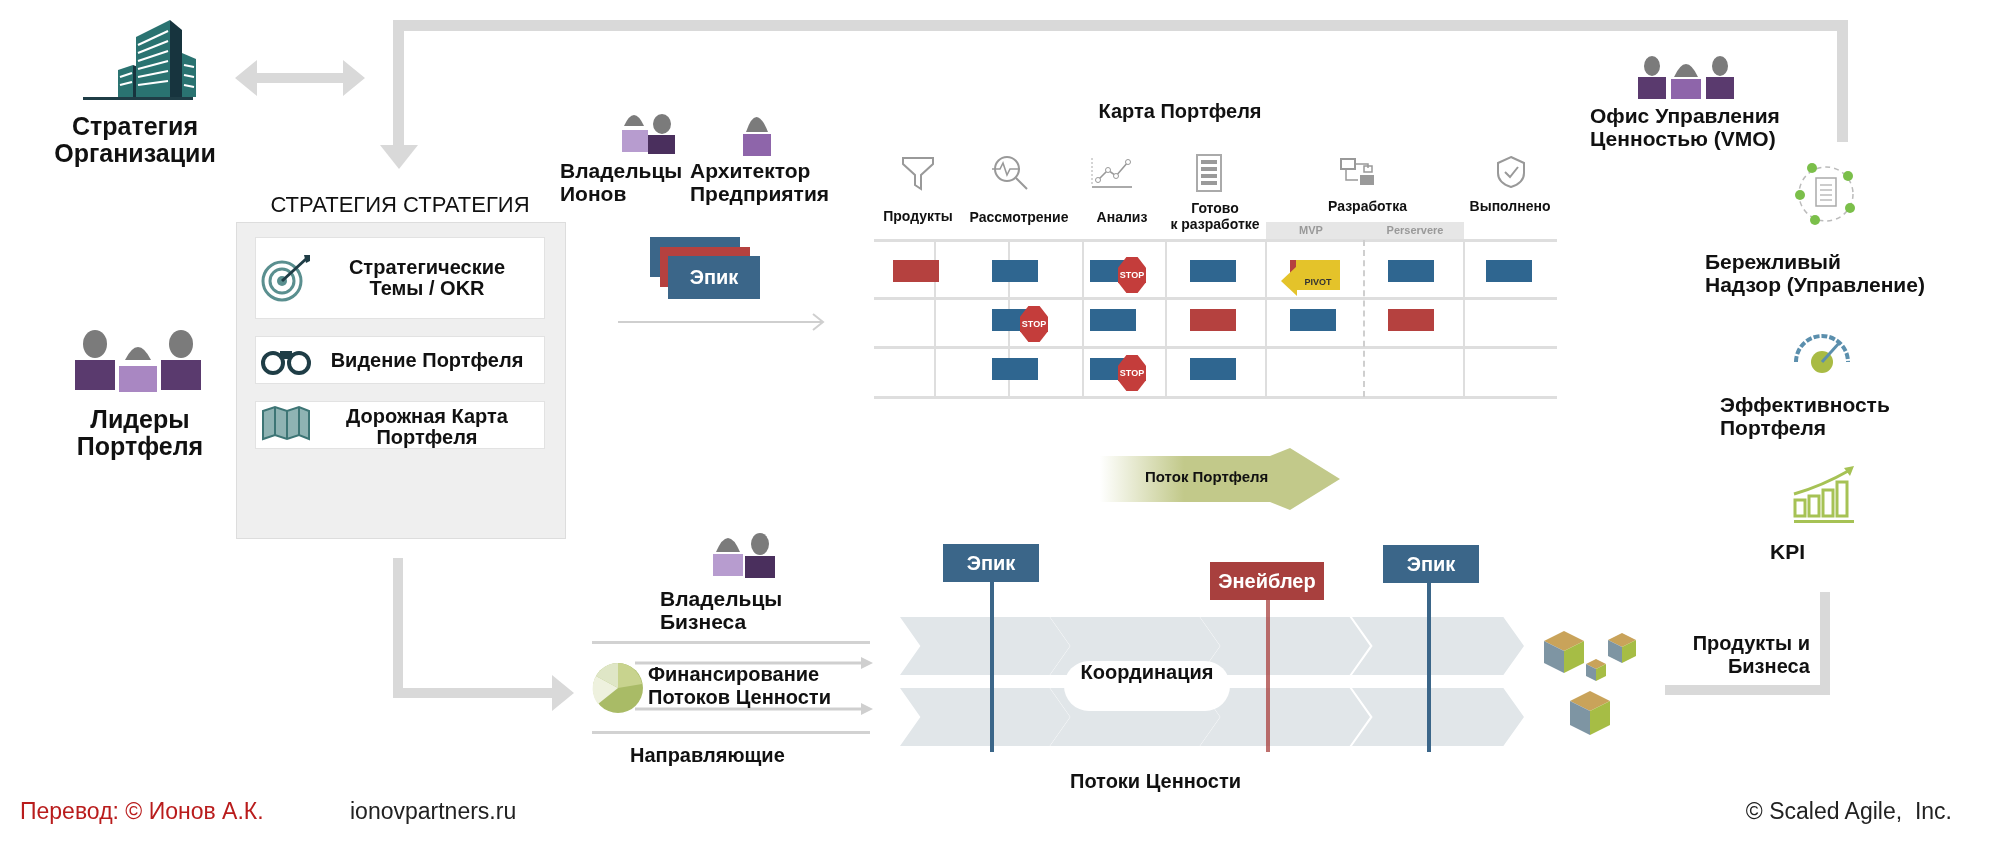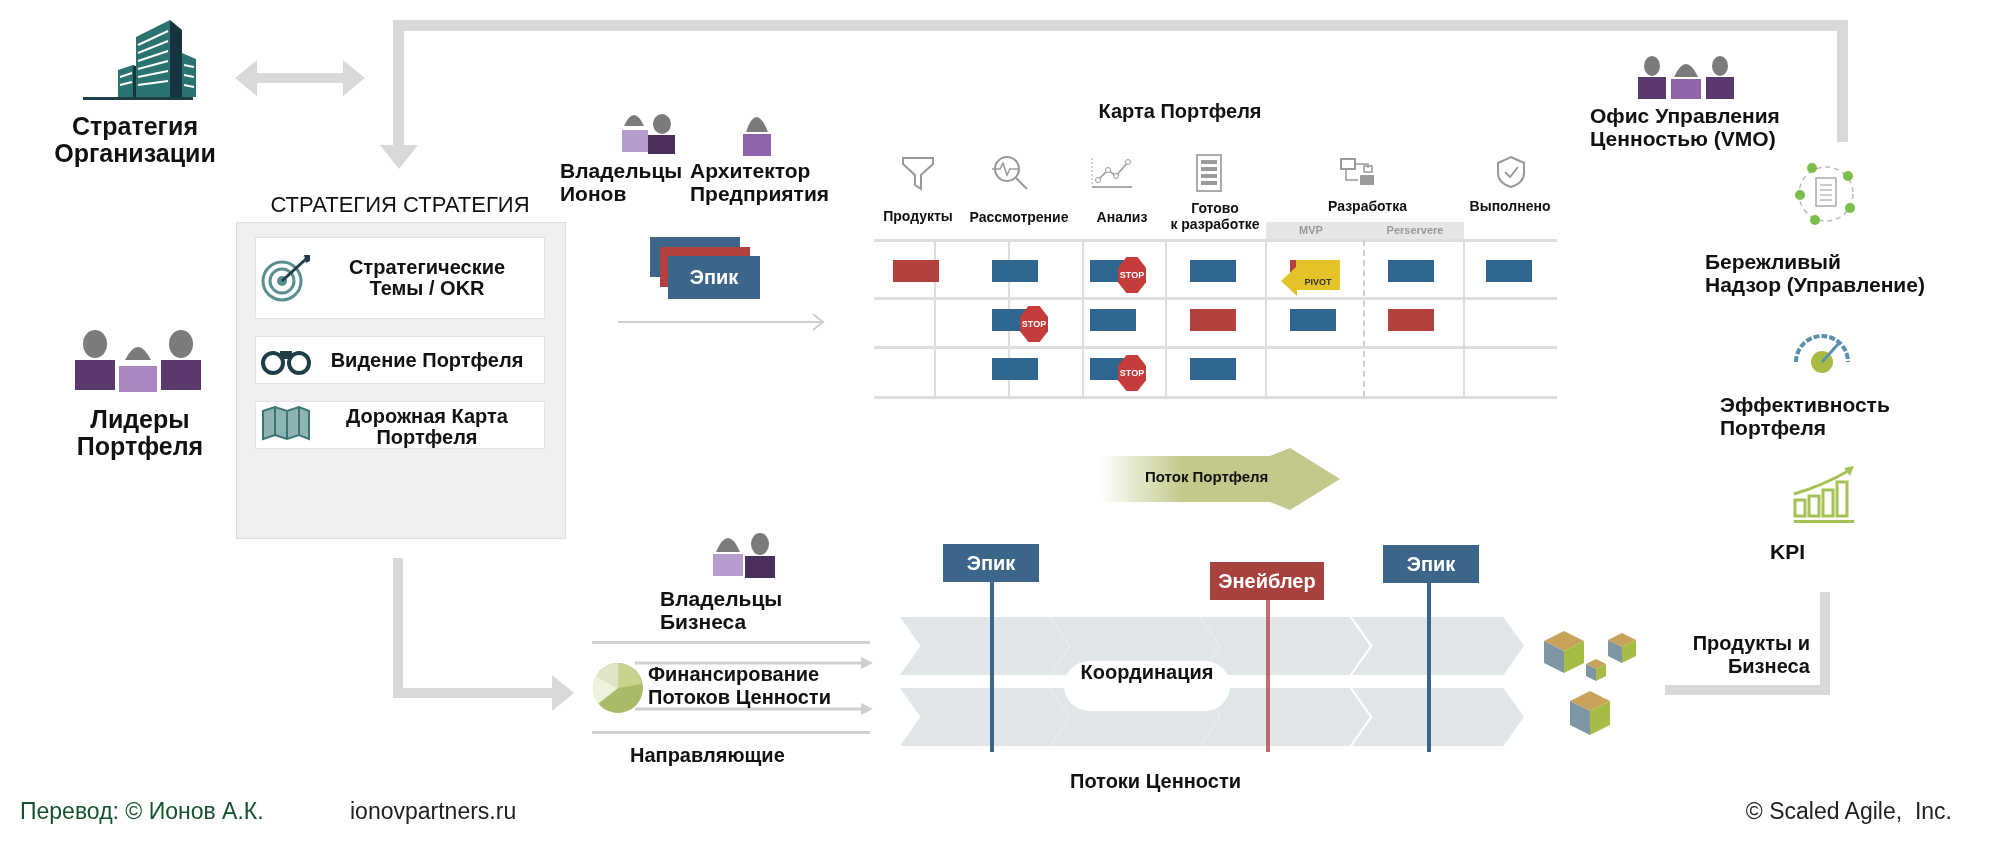--- a/index.html
+++ b/index.html
@@ -400,15 +400,15 @@
       <polygon points="20,0 40,10 20,20 0,10" fill="#c9a35a"></polygon>
       <polygon points="0,10 20,20 20,44 0,34" fill="#7e95a3"></polygon>
       <polygon points="20,20 40,10 40,34 20,44" fill="#a6bd45"></polygon>
     </g>
 </svg>
 <div class="abs lbl" style="left:1660px; top:632px; width:150px; text-align:right; font-size:20px;">
   <div>Продукты и</div>
   <div>Бизнеса</div>
 </div>
 
-<div class="abs" style="left:20px; top:798px; font-size:23px; color:#14532d;">Перевод: © Ионов А.К.</div>
+<div class="abs" style="left:20px; top:798px; font-size:23px; color:#b91c1c;">Перевод: © Ионов А.К.</div>
 <div class="abs" style="left:350px; top:798px; font-size:23px; color:#222;">ionovpartners.ru</div>
 <div class="abs" style="right:48px; top:798px; font-size:23px; color:#222; white-space:pre;">© Scaled Agile,  Inc.</div>
 
 </body></html>

